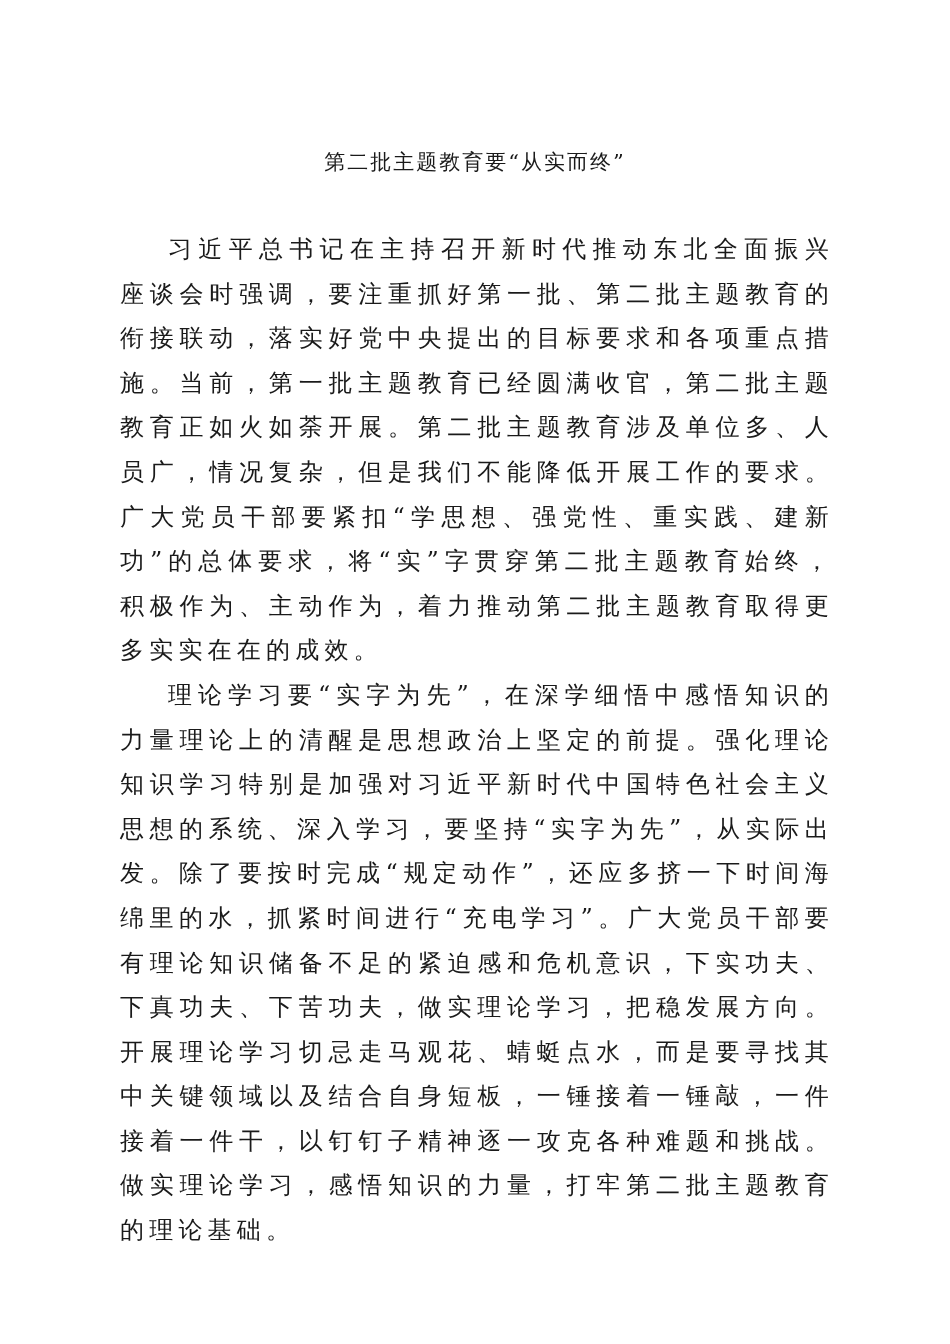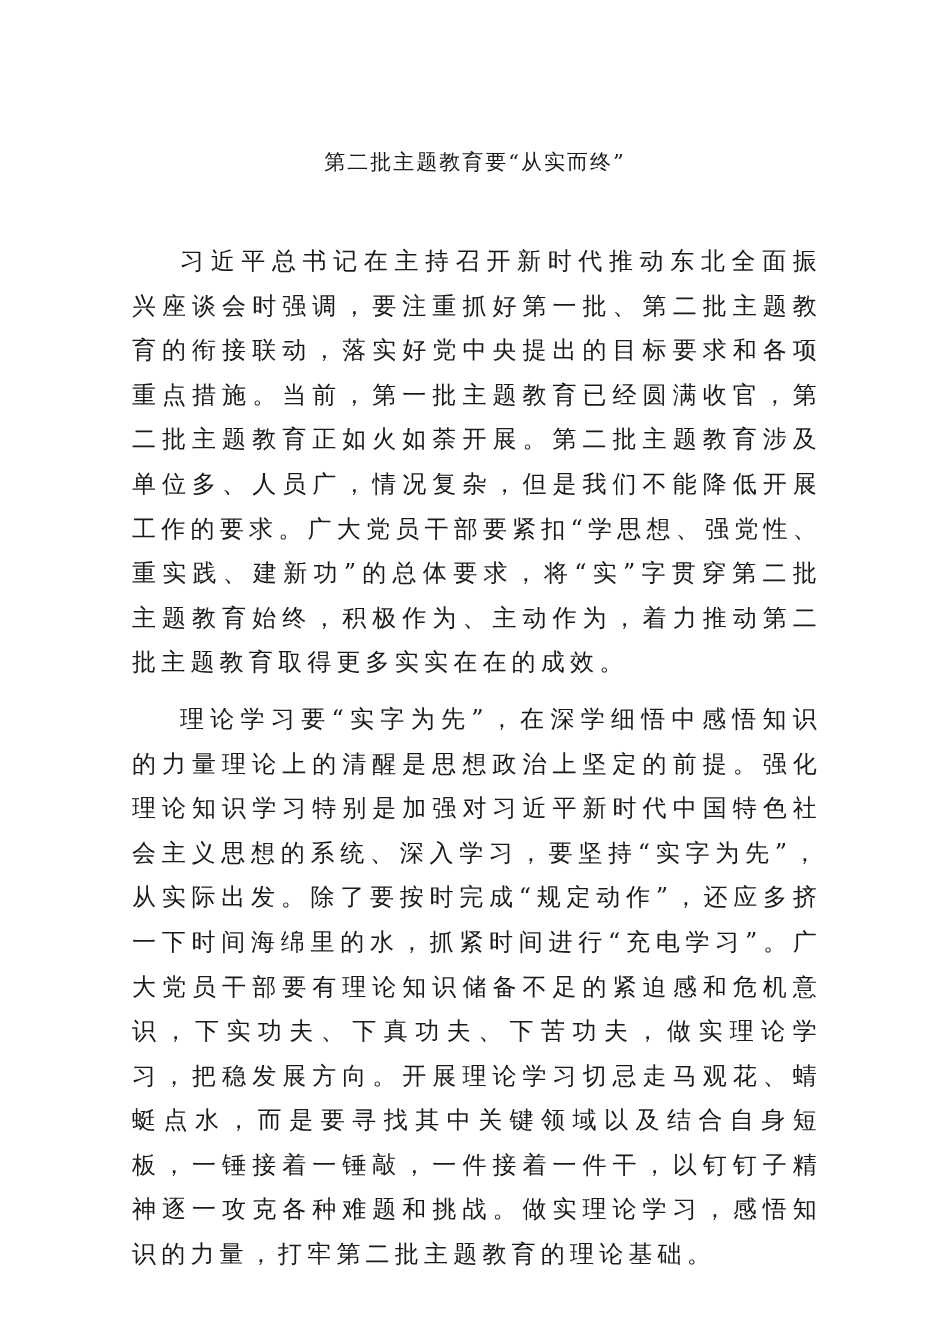--- a/index.html
+++ b/index.html
@@ -36,21 +36,21 @@
       margin: 0;
       font-weight: normal;
     }
     .body {
       position: absolute;
       left: 120px;
       top: 227px;
       width: 714px;
     }
     .para {
-      margin: 12px;
+      margin: 0;
       font-size: 24px;
       line-height: 44.6px;
       letter-spacing: 5.2px;
       text-indent: 2em;
       text-align: justify;
       word-break: break-all;
     }
   </style>
 </head>
 <body>

